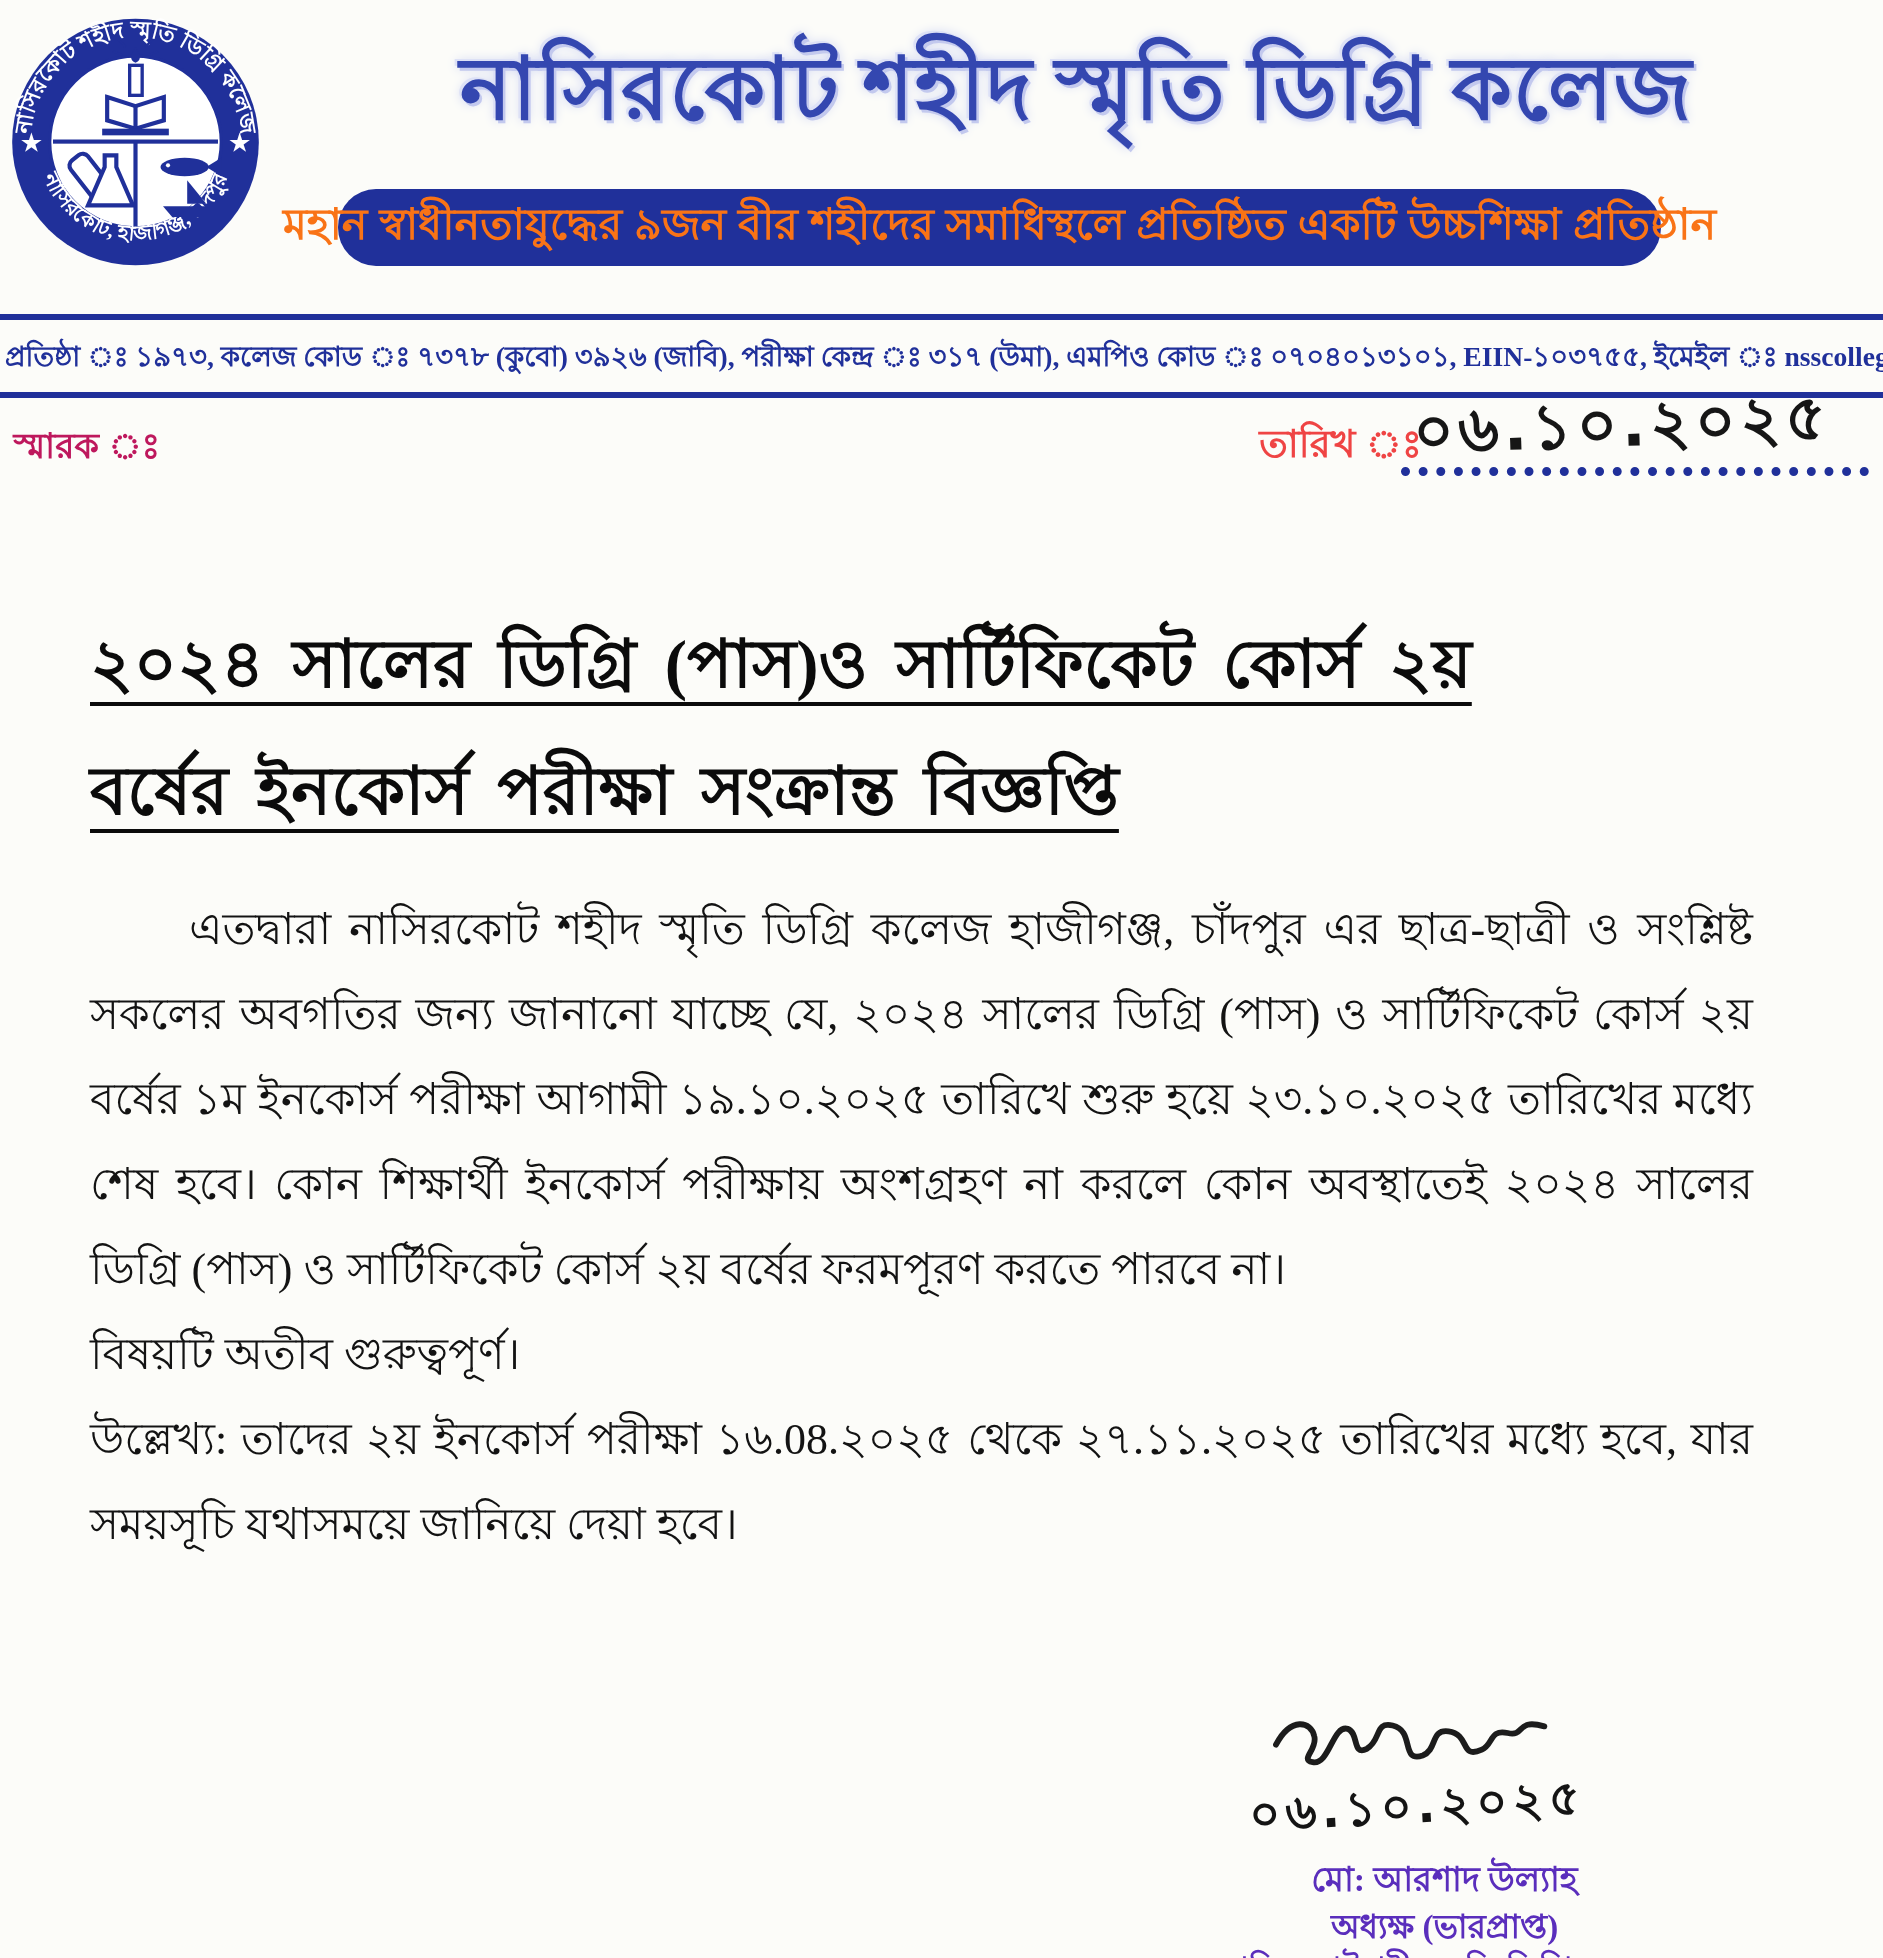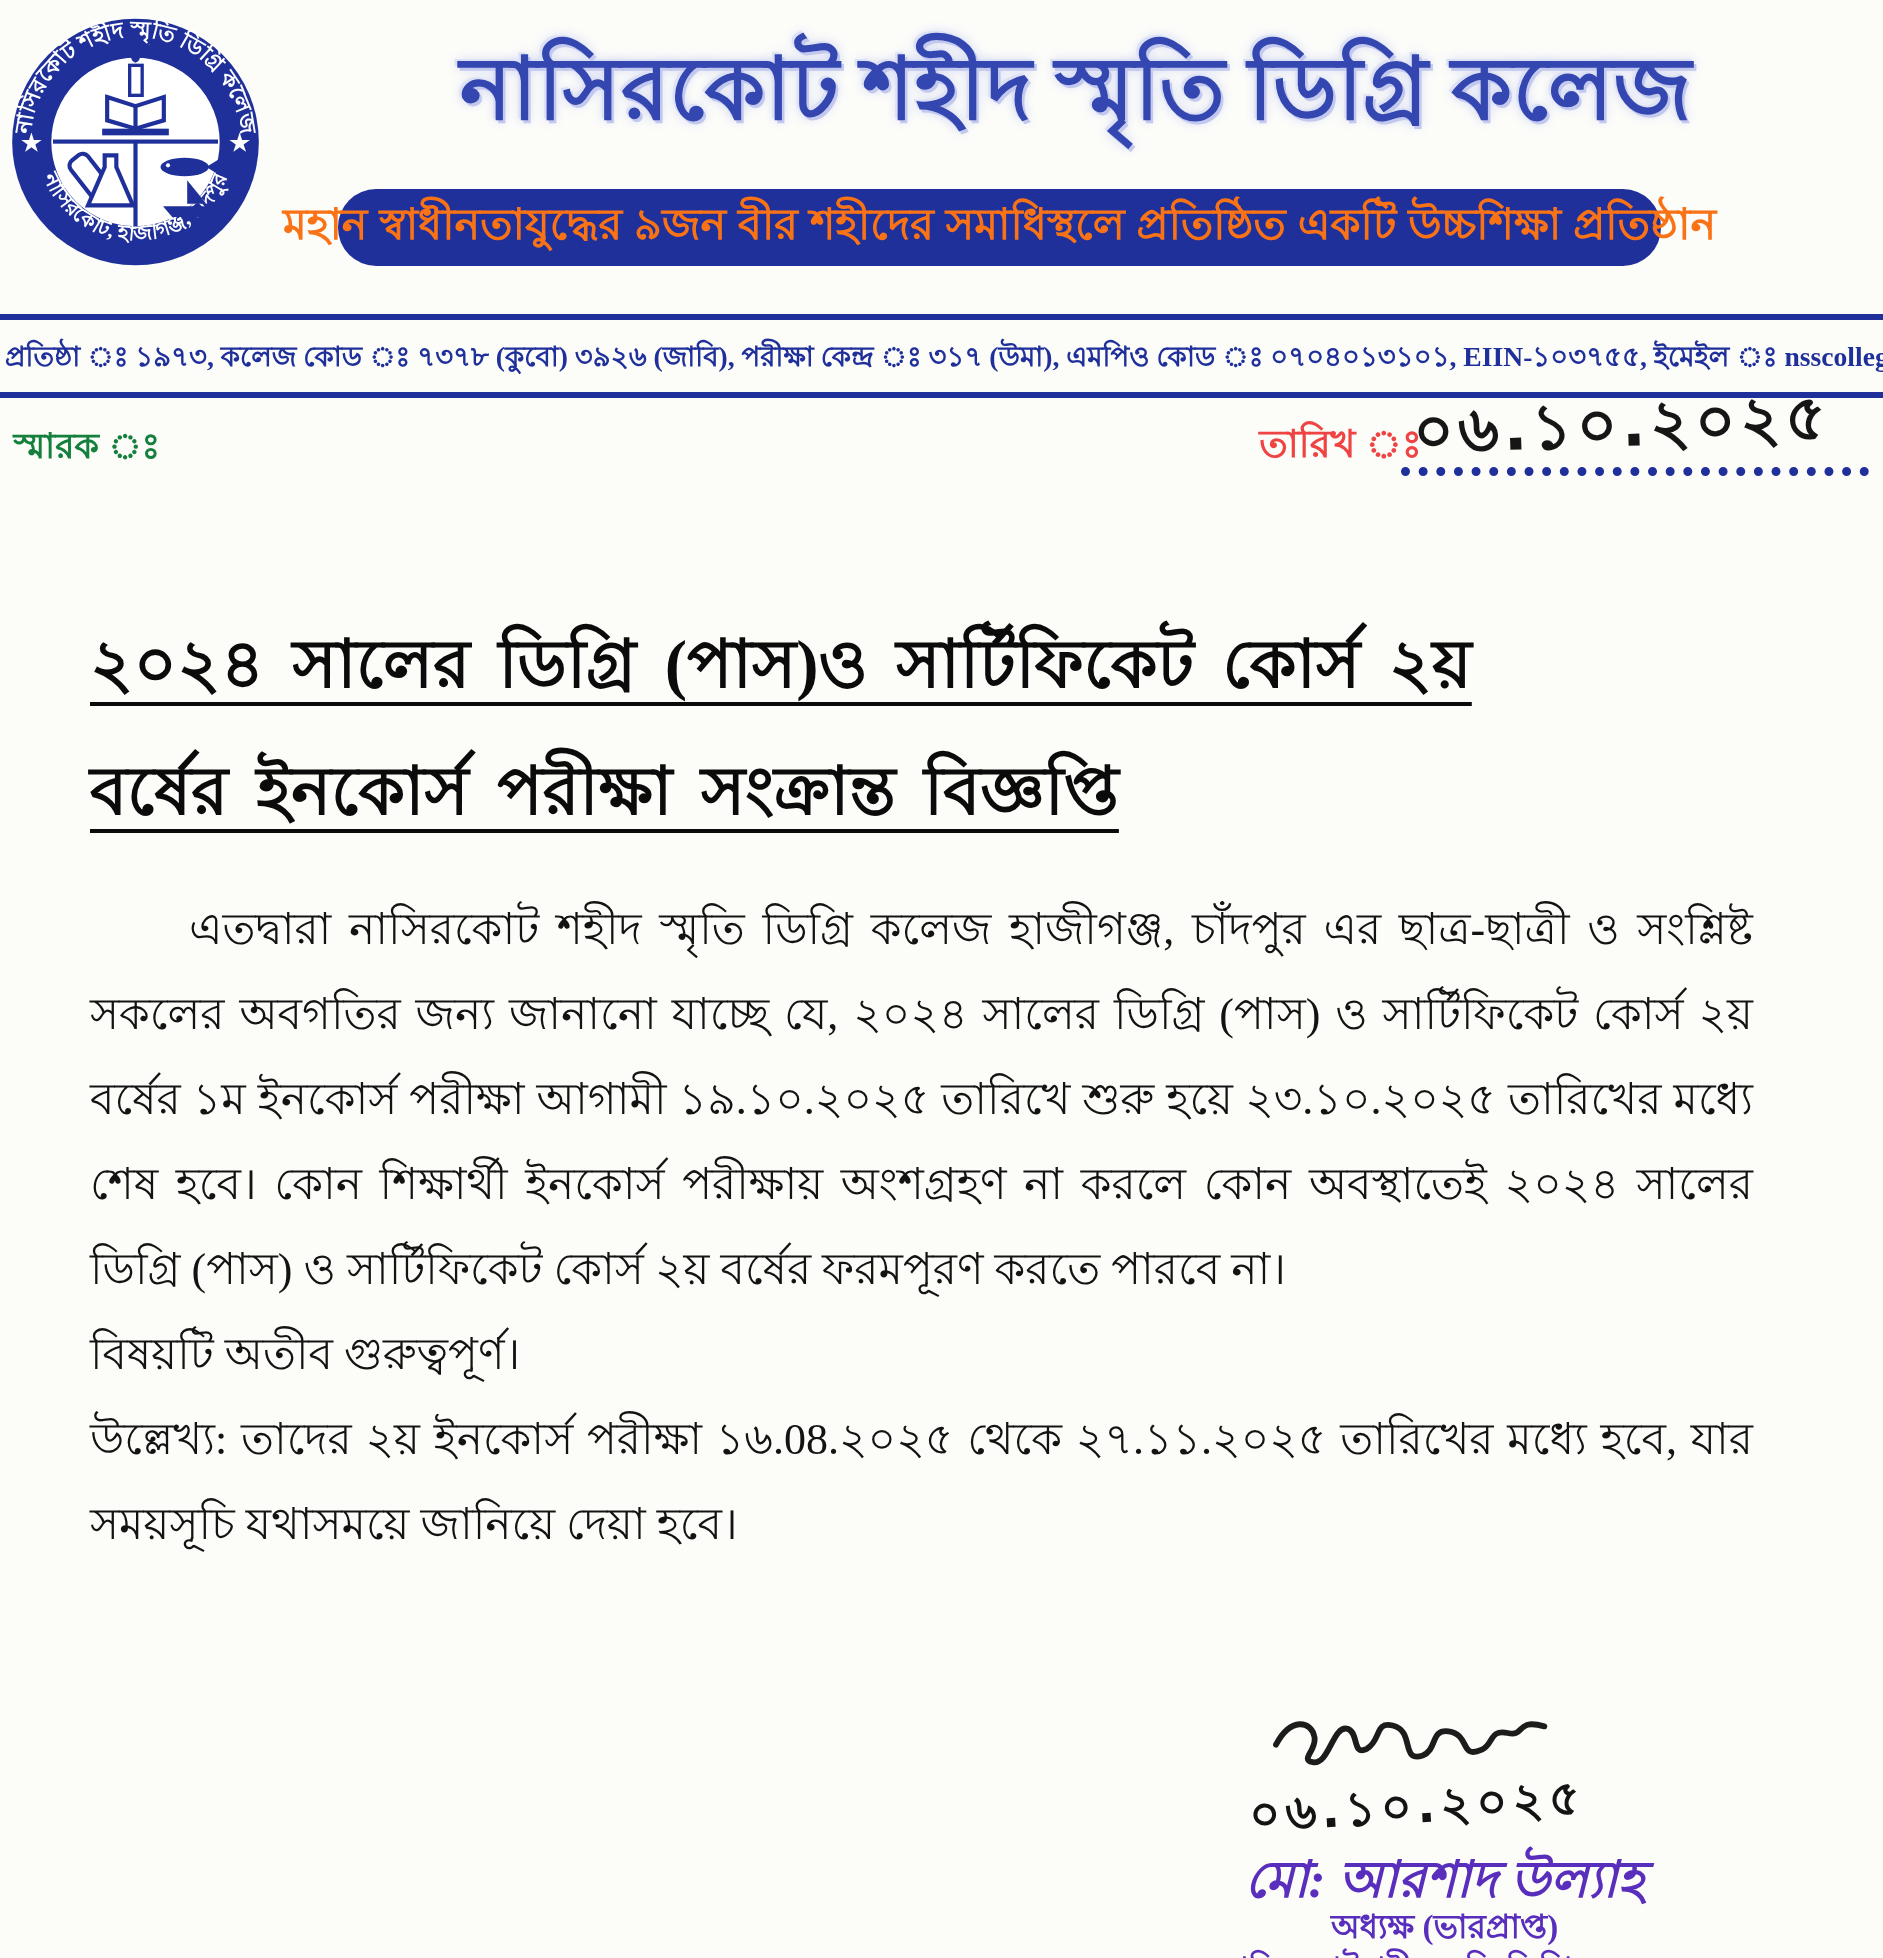--- a/index.html
+++ b/index.html
@@ -38,21 +38,21 @@
   .rule-2 { top:392px; }
 
   .info-line {
     position:absolute; left:5px; top:336px; width:1874px; text-align:center;
     color:#20309a; font-size:27.6px; font-weight:700; white-space:nowrap;
   }
 
   
   .memo-label {
     position:absolute; left:13.4px; top:419px;
-    color:#15803d; font-size:35px; font-weight:800;
+    color:#be185d; font-size:35px; font-weight:800;
   }
   .date-wrap { position:absolute; right:6.7px; top:389px; width:618px; height:109px; }
   .date-label { position:absolute; left:0; bottom:20px; color:#ef4444; font-size:38px; font-weight:800; }
   .date-dots  { position:absolute; left:142px; bottom:22px; width:468px; height:0;
                 border-bottom:9.2px dotted #20309a; }
   .date-value {
     position:absolute; left:154px; bottom:16.7px; font-size:63px; color:#161616;
     font-weight:600; letter-spacing:4.2px; transform:rotate(-2deg); white-space:nowrap;
     font-family:"DejaVu Sans", sans-serif;
   }
@@ -77,21 +77,21 @@
 
   
   .sign-block { position:absolute; left:1069px; top:1703px; width:751px; text-align:center; }
   .sig-svg { display:block; margin:0 0 0 200px; }
   .hand-date {
     font-size:48px; color:#141414; letter-spacing:5px; font-weight:600;
     transform:rotate(-3deg); text-align:left; padding-left:180px; margin-top:-5px;
     white-space:nowrap; font-family:"DejaVu Sans", sans-serif;
   }
   .stamp { color:#5a2ebc; font-weight:800; margin-top:6.7px; }
-  .stamp-name    { font-size:51px; line-height:52px;font-style:italic; }
+  .stamp-name    { font-size:34px; line-height:52px; }
   .stamp-desig   { font-size:33px; line-height:43px; }
   .stamp-college { font-size:32px; line-height:40px; }
 </style>
 </head>
 <body>
 
 <div class="page">
 
   <svg class="logo" viewBox="0 0 306 312">
     <circle cx="153" cy="156" r="148" fill="#20309a"></circle>

